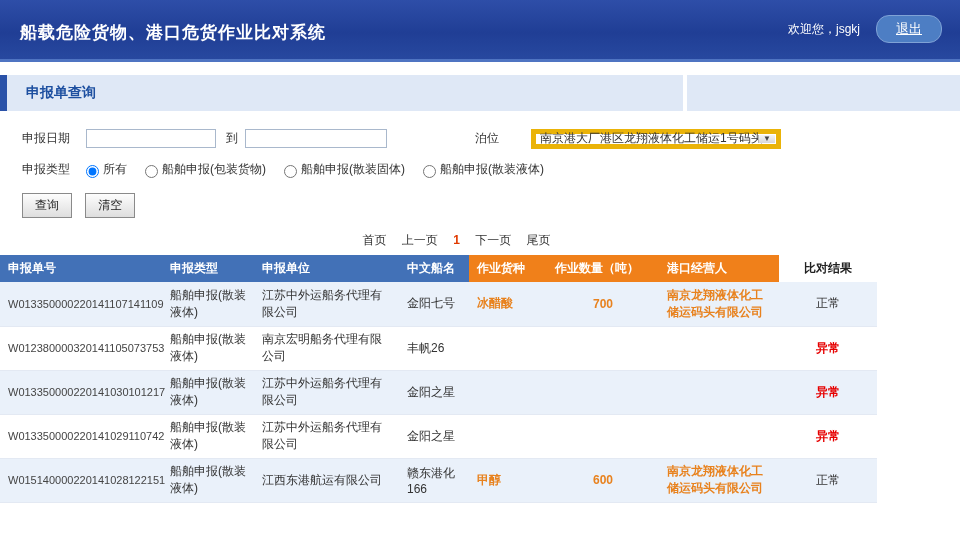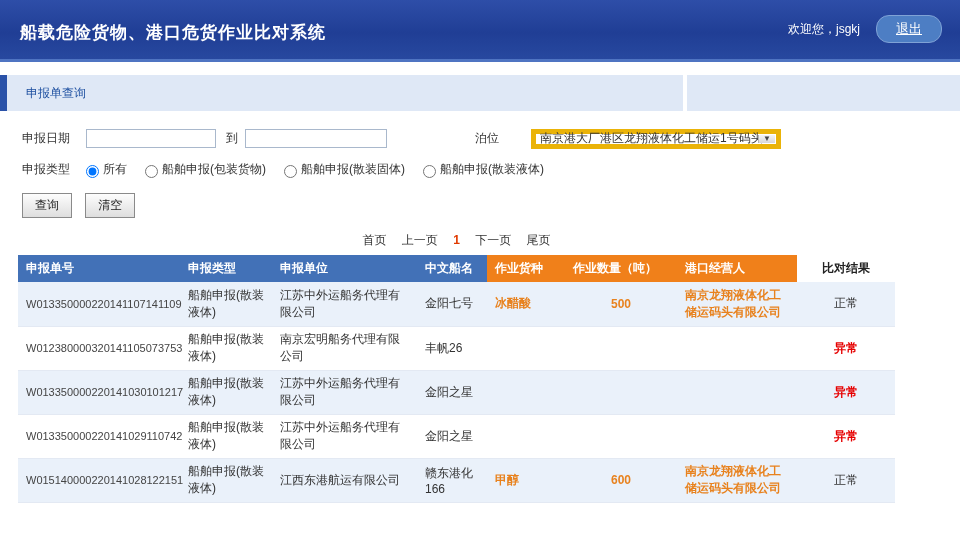--- a/index.html
+++ b/index.html
@@ -23,21 +23,21 @@
   .topbar-right { position:absolute; right:18px; top:15px; display:flex; align-items:center; gap:16px; }
   .welcome { color:#fff; font-size:12px; }
   .logout-btn {
     background:#4d7ec4; color:#fff; border:1px solid #7fa2d6;
     border-radius:13px; padding:4px 19px; font-size:13px; cursor:pointer;text-decoration:underline;
   }
   
   .section-band { margin-top:13px; height:36px; background:#dfe8f6; display:flex; align-items:center; position:relative; }
   .band-block { position:absolute; left:0; top:0; width:7px; height:36px; background:#2a52a8; }
   .band-divider { position:absolute; left:683px; top:0; width:4px; height:36px; background:#fff; }
-  .section-title { margin-left:26px; color:#1d4fa0; font-weight:normal; font-size:12px; }
+  .section-title { margin-left:26px; color:#1d4fa0; font-weight:bold; font-size:14px; }
   
   .form-area { padding-top:12px; }
   .form-row { position:relative; height:31px; display:flex; align-items:center; padding-left:22px; }
   .flabel { display:inline-block; }
   .flabel.w64 { width:64px; }
   .text-input { width:130px; height:19px; border:1px solid #a9b8cc; padding:1px 3px; font-size:12px; }
   .text-input.wide { width:142px; }
   .to-label { margin:0 7px 0 10px; }
   .right-group { position:absolute; left:475px; display:flex; align-items:center; }
   .right-group .flabel { width:56px; }
@@ -53,21 +53,21 @@
   .btn-row { padding:8px 0 4px 22px; }
   .btn {
     margin-right:10px; padding:3px 12px; font-size:12px; color:#222;
     border:1px solid #8a8a8a; background:linear-gradient(#fdfdfd,#dedede); cursor:pointer;
   }
   
   .pagination { width:877px; margin:10px 0 6px 18px; text-align:center; }
   .page-link { margin:12px 6px; color:#333; cursor:pointer; }
   .page-current { margin:0 6px; color:#e03a00; font-weight:bold; }
   
-  table.results { width:877px; margin-left:18px; border-collapse:collapse; table-layout:fixed; font-size:12px; }
+  table.results { width:877px; border-collapse:collapse; table-layout:fixed; font-size:12px; }
   thead th { height:27px; font-weight:bold; color:#fff; text-align:left; padding:0 8px; white-space:nowrap; overflow:hidden; }
   th.h-blue { background:#4271b7; }
   th.h-orange { background:#f0801a; }
   th.h-result { background:#fff; color:#222; text-align:center; }
   tbody tr { height:44px; }
   tbody tr.alt { background:#eaf1fa; }
   tbody td { padding:4px 8px; border-bottom:1px solid #e3e9f3; vertical-align:middle; }
   td.no-cell { font-size:11px; white-space:nowrap; color:#444; }
   td.cargo-cell, td.operator-cell { color:#e8821e; font-weight:bold; }
   td.qty-cell { color:#e8821e; font-weight:bold; text-align:center; }
@@ -165,21 +165,21 @@
       <th class="h-result">比对结果</th>
     </tr>
   </thead>
   <tbody>
     <tr class="alt">
       <td class="no-cell">W013350000220141107141109</td>
       <td>船舶申报(散装液体)</td>
       <td>江苏中外运船务代理有限公司</td>
       <td>金阳七号</td>
       <td class="cargo-cell">冰醋酸</td>
-      <td class="qty-cell">500</td>
+      <td class="qty-cell">700</td>
       <td class="operator-cell">南京龙翔液体化工储运码头有限公司</td>
       <td class="result-normal">正常</td>
     </tr>
     <tr>
       <td class="no-cell">W012380000320141105073753</td>
       <td>船舶申报(散装液体)</td>
       <td>南京宏明船务代理有限公司</td>
       <td>丰帆26</td>
       <td class="cargo-cell"></td>
       <td class="qty-cell"></td>

